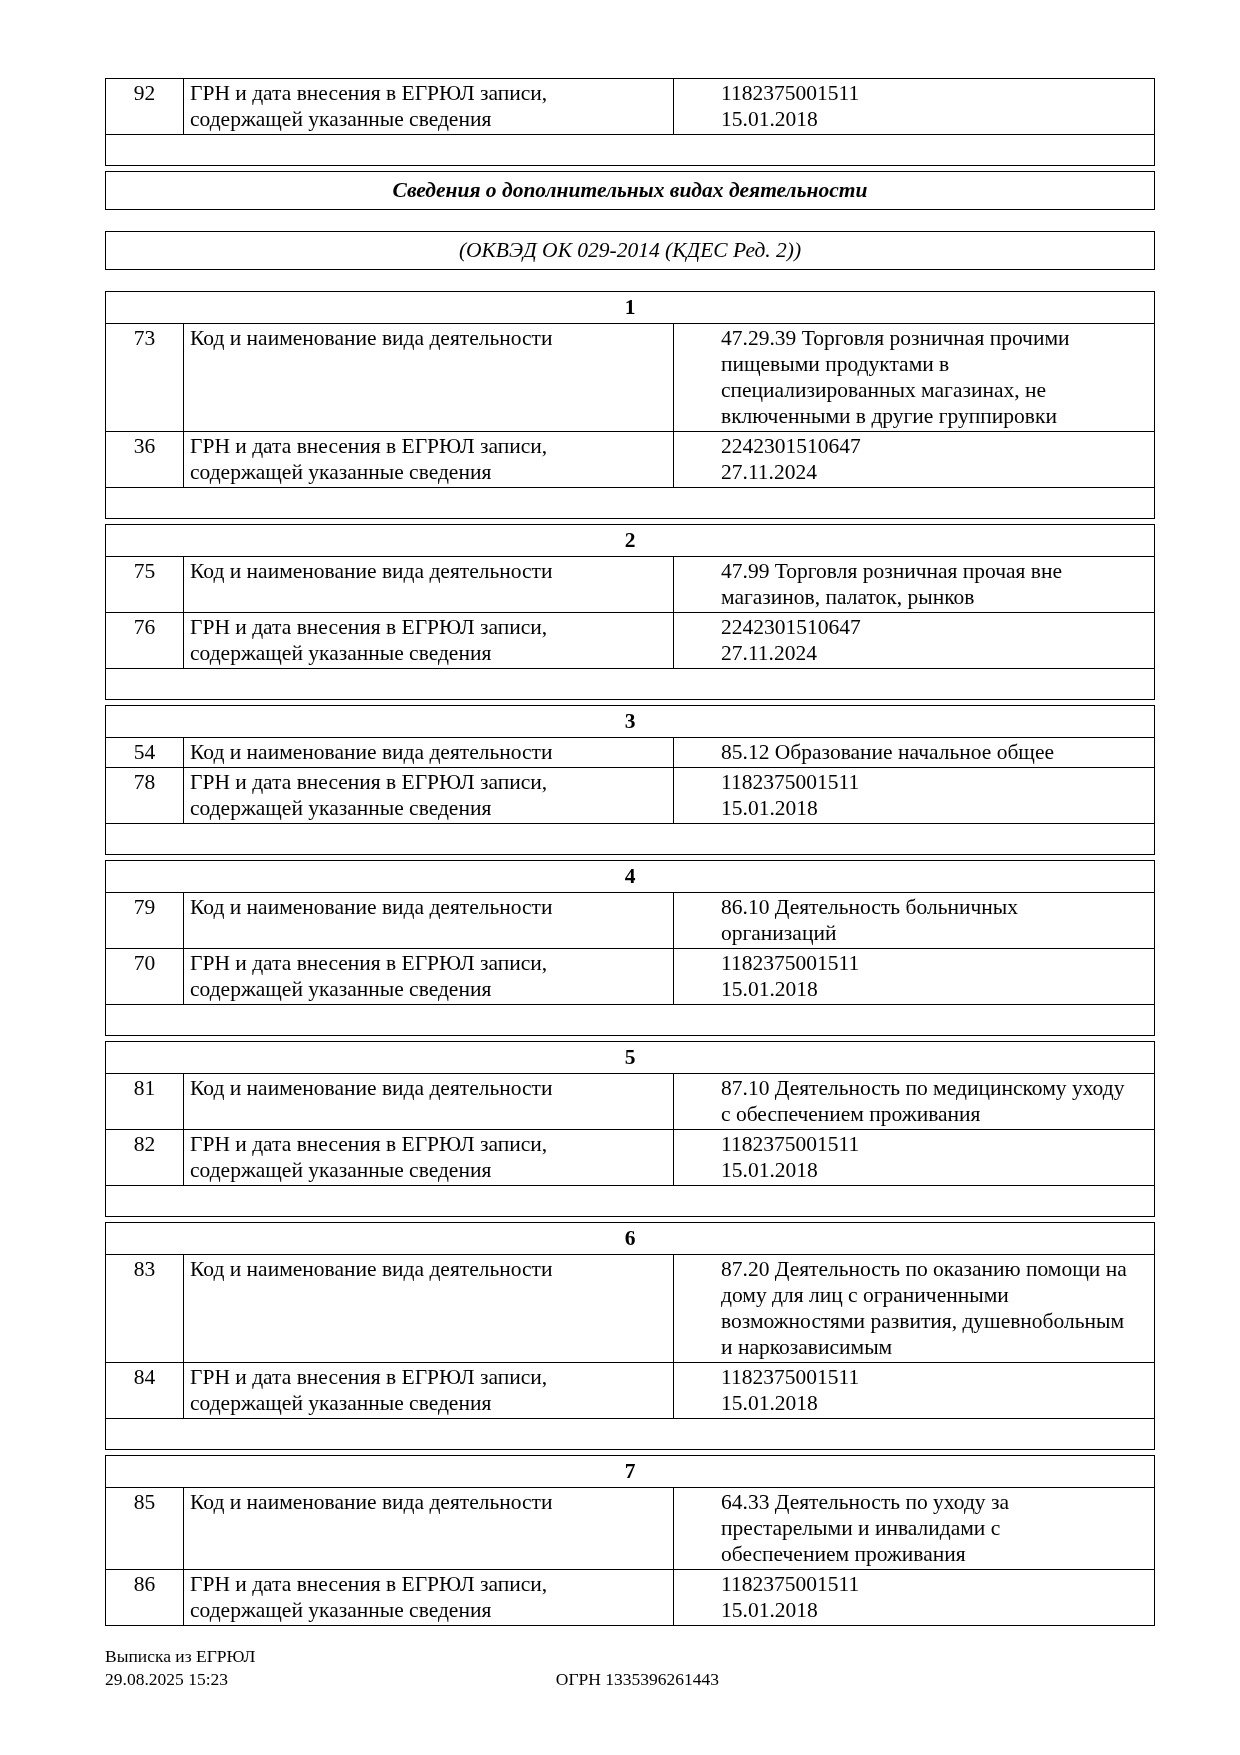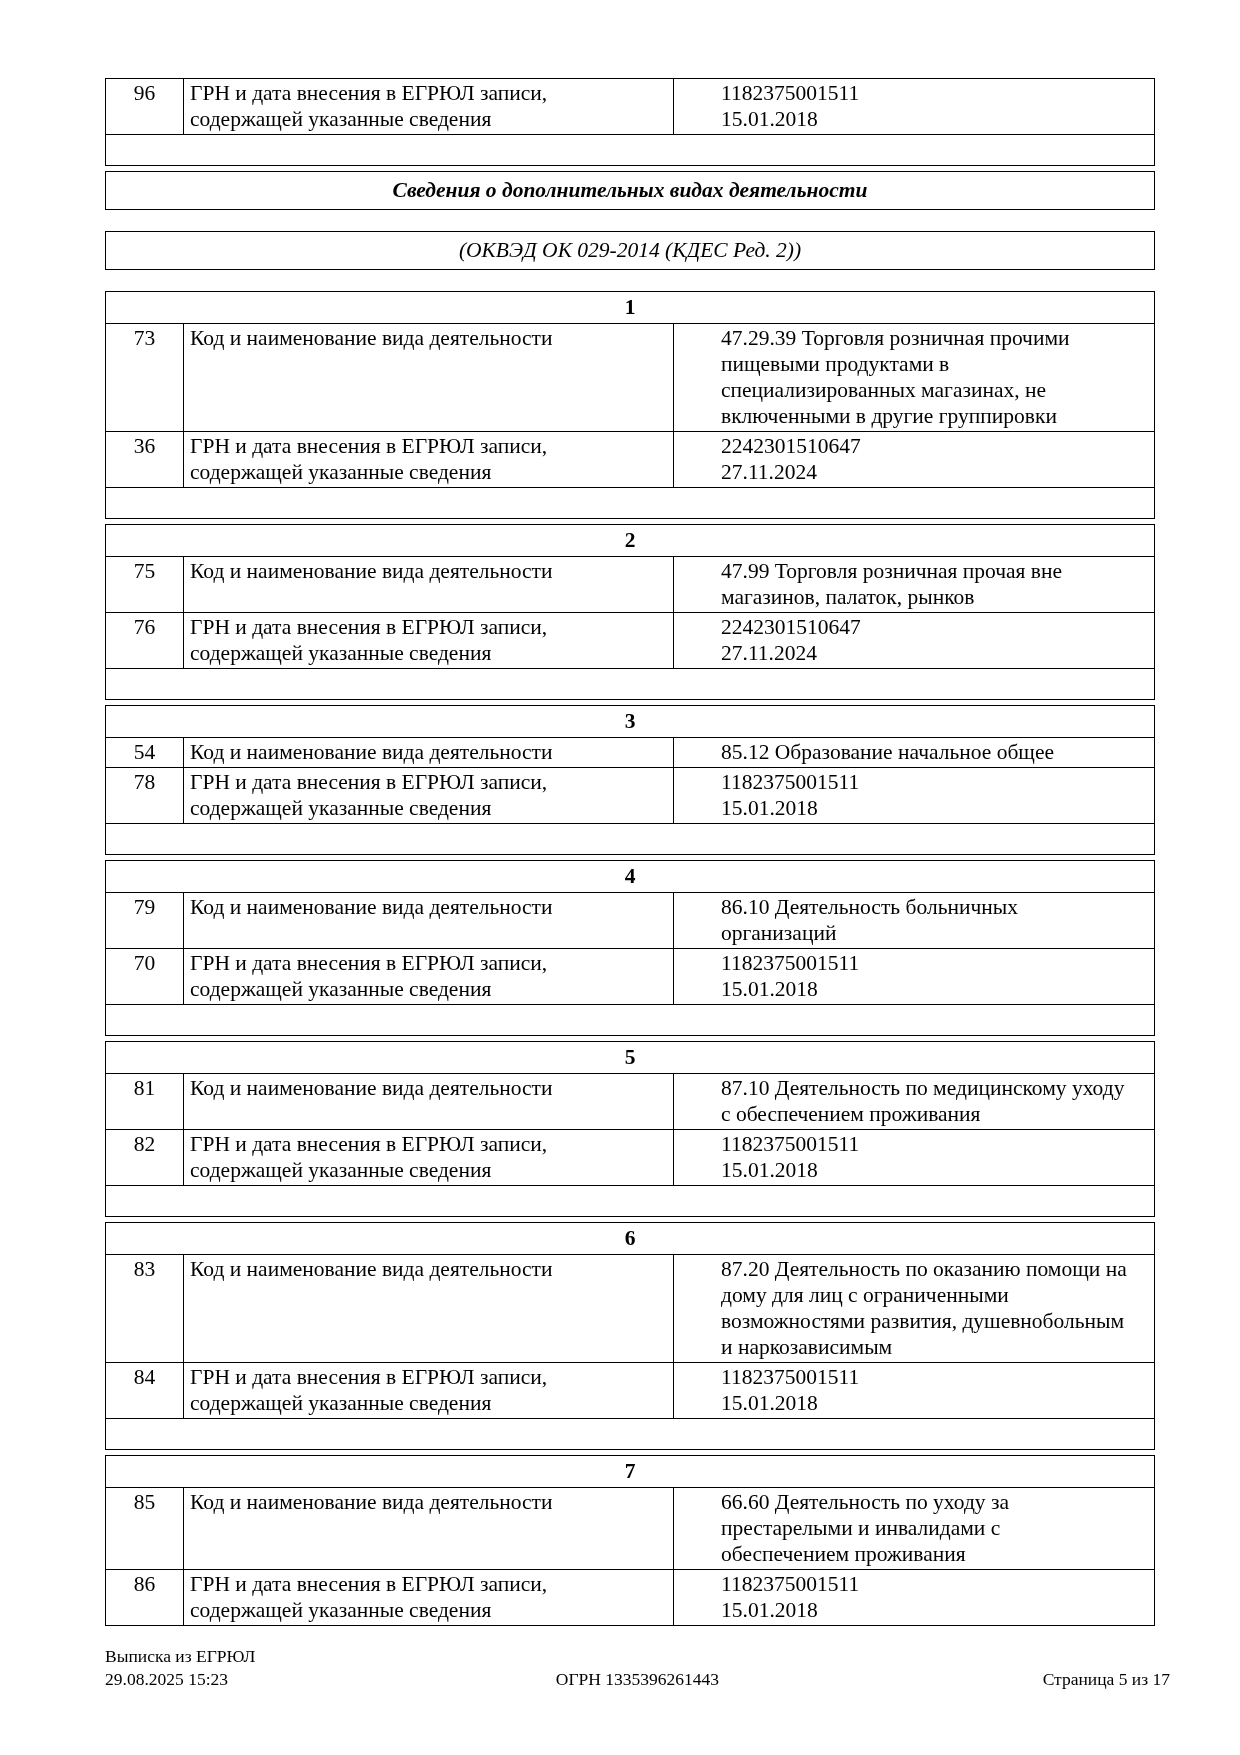--- a/index.html
+++ b/index.html
@@ -31,21 +31,21 @@
   .footer .center{text-align:center;padding-bottom:0;}
   .footer .right{text-align:right;}
 </style>
 </head>
 <body>
 
 <div class="doc">
 
   <div class="tbl">
     <div class="row">
-      <div class="c1">96</div>
+      <div class="c1">92</div>
       <div class="c2">ГРН и дата внесения в ЕГРЮЛ записи,
 содержащей указанные сведения</div>
       <div class="c3">1182375001511
 15.01.2018</div>
     </div>
     <div class="row single empty empty-top">
         <div></div>
       </div>
   </div>
 
@@ -195,35 +195,34 @@
       </div>
   </div>
 
   <div class="tbl">
     <div class="row single">
       <div class="num-head">7</div>
     </div>
     <div class="row">
       <div class="c1">85</div>
       <div class="c2">Код и наименование вида деятельности</div>
-      <div class="c3">66.60 Деятельность по уходу за
+      <div class="c3">64.33 Деятельность по уходу за
 престарелыми и инвалидами с
 обеспечением проживания</div>
     </div>
     <div class="row">
       <div class="c1">86</div>
       <div class="c2">ГРН и дата внесения в ЕГРЮЛ записи,
 содержащей указанные сведения</div>
       <div class="c3">1182375001511
 15.01.2018</div>
     </div>
   </div>
 
 </div>
 
 <div class="footer">
   <div class="left">
     <div>Выписка из ЕГРЮЛ</div>
     <div>29.08.2025 15:23</div>
   </div>
   <div class="center">ОГРН 1335396261443</div>
-  <div class="right">Страница 5 из 17</div>
 </div>
 
 </body></html>

